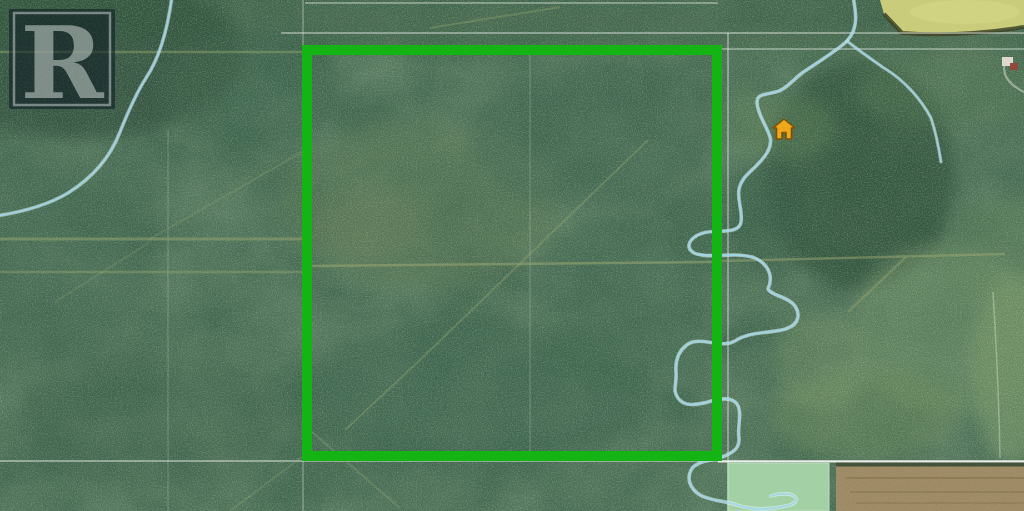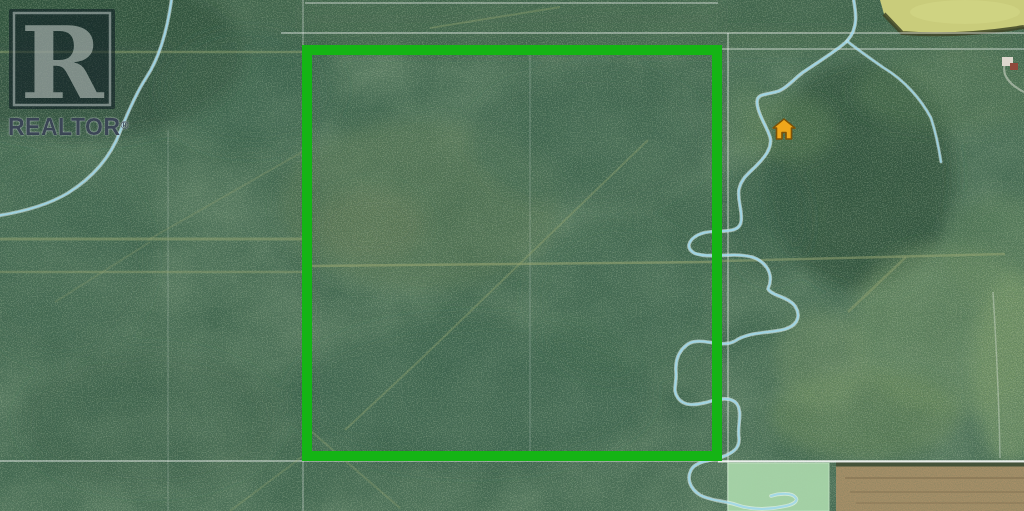--- a/index.html
+++ b/index.html
@@ -142,18 +142,15 @@
     <path class="house" d="M12,1 L23,10 L19.5,10 L19.5,21 L14,21 L14,14.5 L10,14.5 L10,21 L4.5,21 L4.5,10 L1,10 Z" fill="#efa71b"></path>
   </g>
 </svg>
 
 <div class="watermark">
   <svg width="108" height="102" viewBox="0 0 108 102">
     <rect x="1" y="1" width="106" height="100" rx="2" fill="rgba(8,20,30,0.52)"></rect>
     <rect x="6" y="5" width="96" height="92" fill="none" stroke="rgba(210,220,215,0.5)" stroke-width="2.5"></rect>
     <text class="wm-logo-r" x="54" y="90" text-anchor="middle" font-size="100" fill="rgba(205,215,208,0.55)">R</text>
   </svg>
-  <div class="wm-text">
-    <span>REALTOR</span><sup>®</sup>
-  </div>
 </div>
 
 </div>
 
 </body></html>

